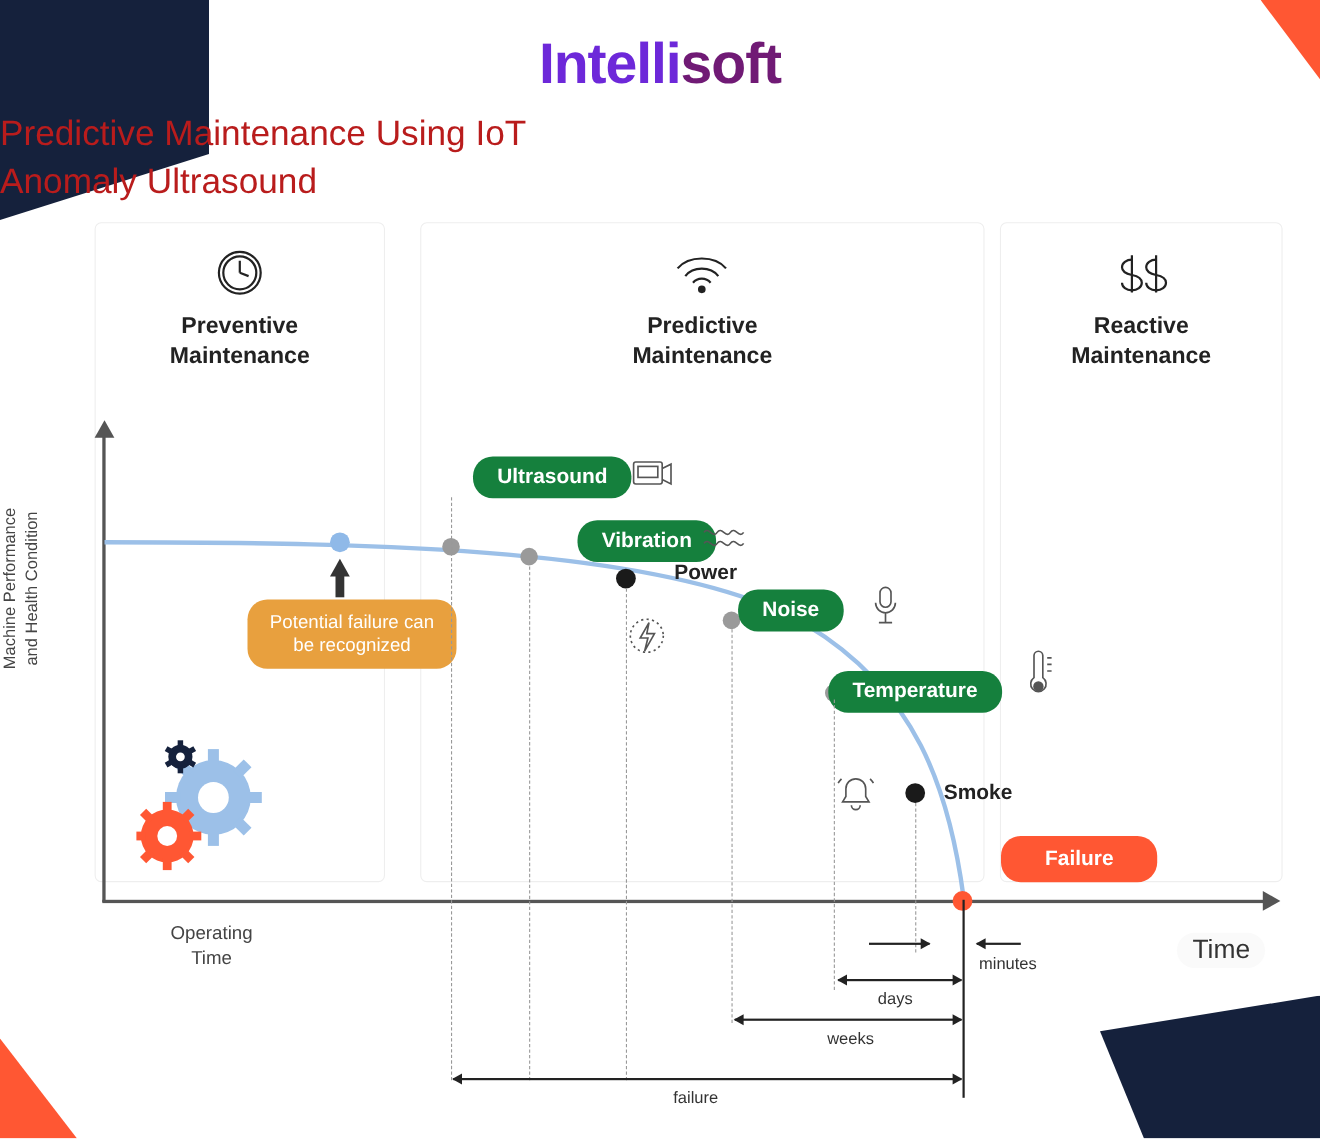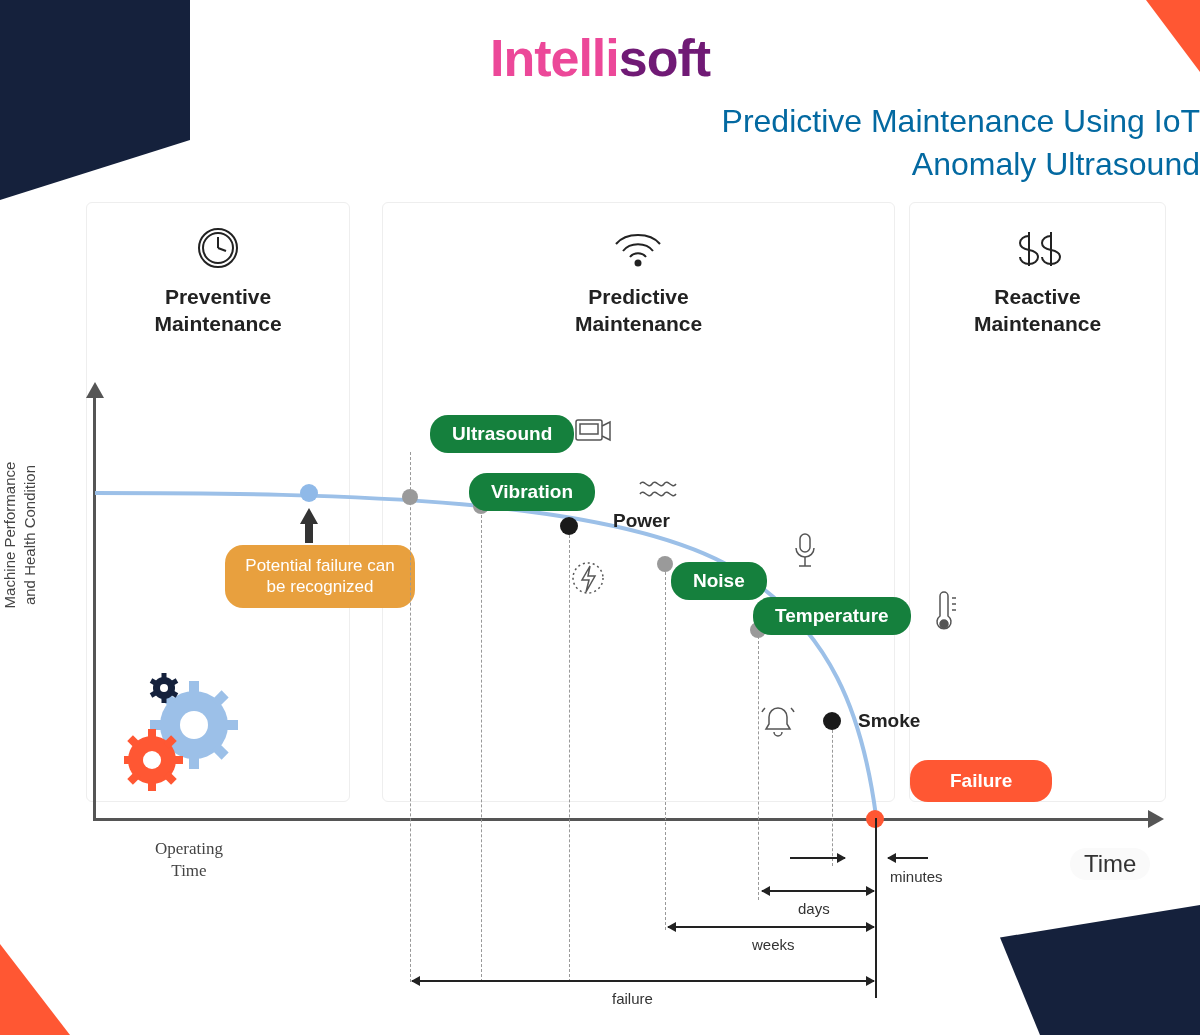--- a/index.html
+++ b/index.html
@@ -34,32 +34,31 @@
   }
   .logo {
     position: absolute;
     top: 28px;
     left: 50%;
     transform: translateX(-50%);
     font-size: 52px;
     font-weight: 800;
     letter-spacing: -1px;
   }
-  .logo .a { color: #ec4899; }
+  .logo .a { color: #6d28d9; }
   .logo .b { color: #701a75; }
   .title {
     position: absolute;
     top: 100px;
     width: 100%;
-    text-align: right;
+    text-align: left;
     font-size: 32px;
-    color: #0369a1;
+    color: #b91c1c;
     font-weight: 400;
     line-height: 1.35;
-    padding-left: 32px;
   }
   .panels {
     position: absolute;
     top: 202px;
     left: 86px;
     width: 1080px;
     height: 600px;
     display: flex;
   }
   .panel {
@@ -98,21 +97,21 @@
   .y-label {
     position: absolute;
     left: 20px; top: 535px;
     width: 160px;
     transform: rotate(-90deg);
     transform-origin: 30px 50px;
     font-size: 15px; color: #444; text-align:center; line-height:1.35;
   }
   .x-label-op {
     position: absolute; left: 155px; top: 838px;
-    font-size: 17px; color: #444; text-align:center; line-height:1.3;font-family:Liberation Serif, serif;
+    font-size: 17px; color: #444; text-align:center; line-height:1.3;
   }
   .x-label-time {
     position: absolute; left: 1070px; top: 848px;
     font-size: 24px; color: #333; font-weight:500;
     background:#fafafa; padding:2px 14px; border-radius:16px;
   }
 
   .curve-wrap { position:absolute; left:93px; top:388px; width:1058px; height:432px; }
 
   .dot { position:absolute; border-radius:50%; }
@@ -266,24 +265,24 @@
 <div class="dot dot-black" style="left:560px; top:517px;"></div>
 <div class="dot dot-gray" style="left:657px; top:556px;"></div>
 <div class="dot dot-gray" style="left:750px; top:622px;"></div>
 <div class="dot dot-black" style="left:823px; top:712px;"></div>
 <div class="dot dot-red" style="left:866px; top:810px;"></div>
 
 <div class="up-arrow" style="left:300px; top:508px;"></div>
 <div class="pill pill-orange" style="left:225px; top:545px; width:190px;">Potential failure can be recognized</div>
 
 <div class="pill pill-gray" style="left:430px; top:415px;">Ultrasound</div>
-<div class="pill pill-gray" style="left:469px; top:473px;">Vibration</div>
+<div class="pill pill-gray" style="left:525px; top:473px;">Vibration</div>
 <div class="glabel" style="left:613px; top:510px;">Power</div>
-<div class="pill pill-gray" style="left:671px; top:562px;">Noise</div>
-<div class="pill pill-gray" style="left:753px; top:597px;text-align:center;">Temperature</div>
+<div class="pill pill-gray" style="left:671px; top:536px;">Noise</div>
+<div class="pill pill-gray" style="left:753px; top:610px;text-align:center;">Temperature</div>
 <div class="glabel" style="left:858px; top:710px;">Smoke</div>
 <div class="pill pill-red" style="left:910px; top:760px; padding:10px 40px;">Failure</div>
 
 <div class="mini-icon" style="left:572px; top:412px;">
   <svg width="42" height="38" viewBox="0 0 42 38" fill="none" stroke="#555" stroke-width="1.5">
       <rect x="4" y="8" width="26" height="20" rx="2"></rect>
       <rect x="8" y="12" width="18" height="10"></rect>
       <path d="M30 14l8-4v18l-8-4"></path>
     </svg>
 </div>

